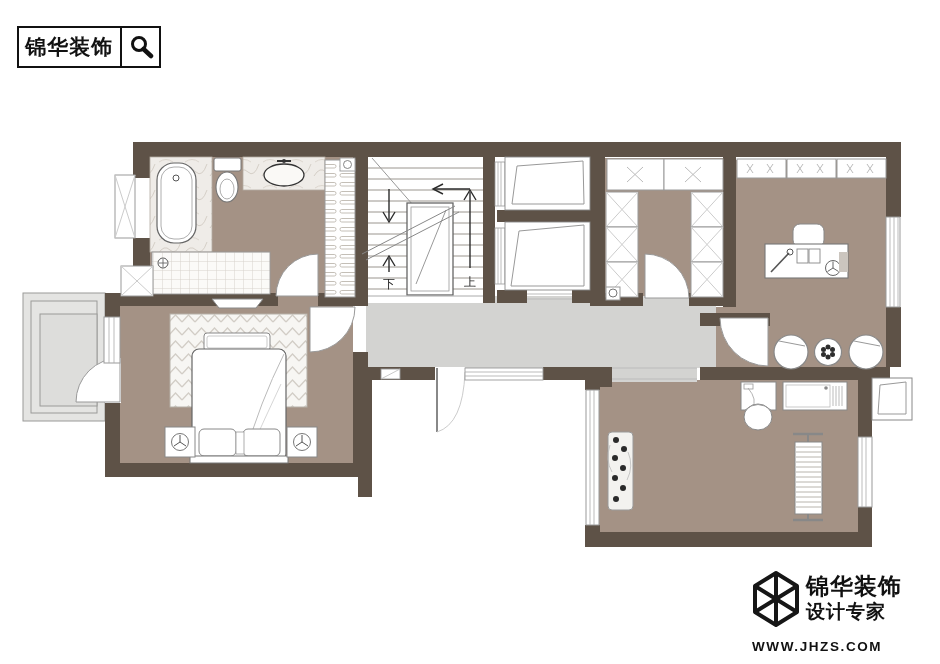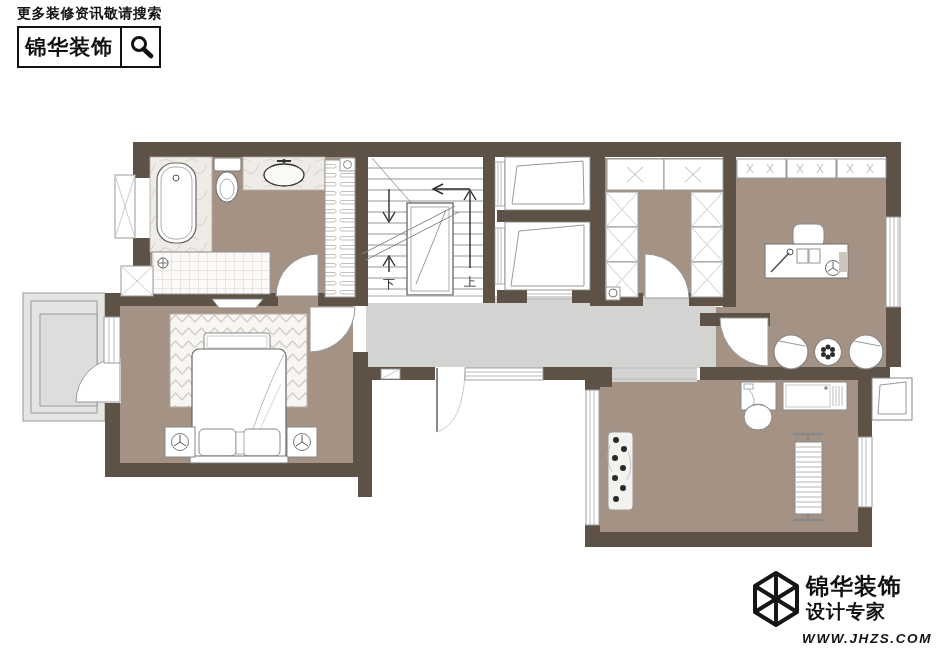--- a/index.html
+++ b/index.html
@@ -12,21 +12,21 @@
             display:flex;align-items:stretch;background:#fff;}
   .logo-brand{flex:1;display:flex;align-items:center;justify-content:center;font-size:21px;font-weight:bold;letter-spacing:1px;}
   .logo-div{width:2.5px;background:#111;}
   .logo-mag{width:37px;display:flex;align-items:center;justify-content:center;}
   
   .footer{position:absolute;left:752px;top:570px;width:180px;}
   .footer-row{display:flex;align-items:center;}
   .footer-text{margin-left:6px;font-weight:bold;}
   .footer-brand{font-size:23px;letter-spacing:1px;line-height:26px;}
   .footer-sub{font-size:19px;letter-spacing:1px;line-height:26px;}
-  .footer-site{margin-top:3px;text-align:right;font-size:13.5px;font-weight:bold;letter-spacing:1.6px;font-style:italic;}
+  .footer-site{margin-top:11px;text-align:left;font-size:13.5px;font-weight:bold;letter-spacing:1.6px;}
 </style>
 </head>
 <body>
 
 <div class="stage">
 
   <svg class="plan-svg" width="940" height="664" viewBox="0 0 940 664">
     <defs>
       <pattern id="tiles" width="9" height="9" patternUnits="userSpaceOnUse">
         <rect width="9" height="9" fill="#fbfaf8"></rect>
@@ -370,21 +370,20 @@
         <line x1="862" y1="437" x2="862" y2="507" stroke="#aaa" stroke-width="0.8"></line>
         <line x1="866" y1="437" x2="866" y2="507" stroke="#aaa" stroke-width="0.8"></line>
       </g>
       <g>
         <rect x="872" y="378" width="40" height="42" fill="#fff" stroke="#888" stroke-width="1"></rect>
         <path d="M878,414 L880,385 L906,382 L906,414 Z" fill="none" stroke="#999" stroke-width="1"></path>
       </g>
     </g>
   </svg>
 
-  <div class="tagline">更多装修资讯敬请搜索</div>
   <div class="logo-box">
     <div class="logo-brand">锦华装饰</div>
     <div class="logo-div"></div>
     <div class="logo-mag">
       <svg width="26" height="26" viewBox="0 0 26 26">
         <circle cx="11" cy="10" r="6.5" fill="none" stroke="#111" stroke-width="3"></circle>
         <line x1="15.5" y1="15" x2="23" y2="22" stroke="#111" stroke-width="4.5" stroke-linecap="round"></line>
       </svg>
     </div>
   </div>

